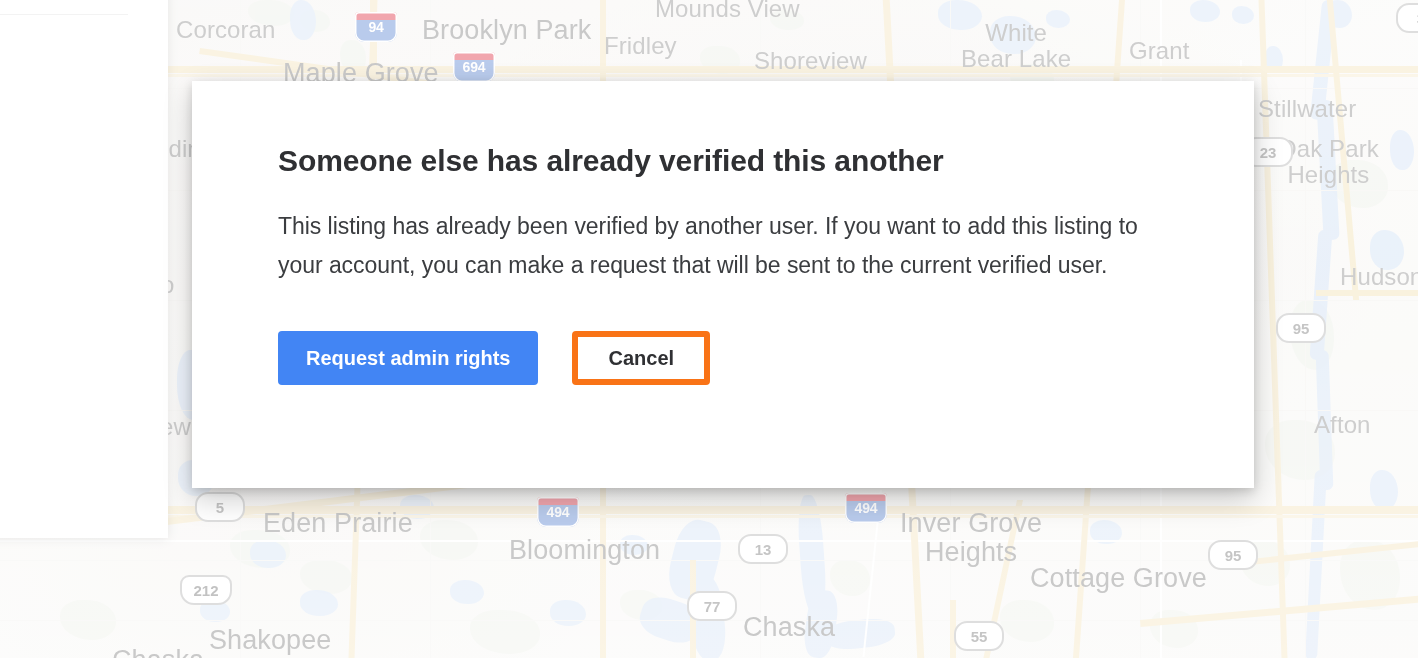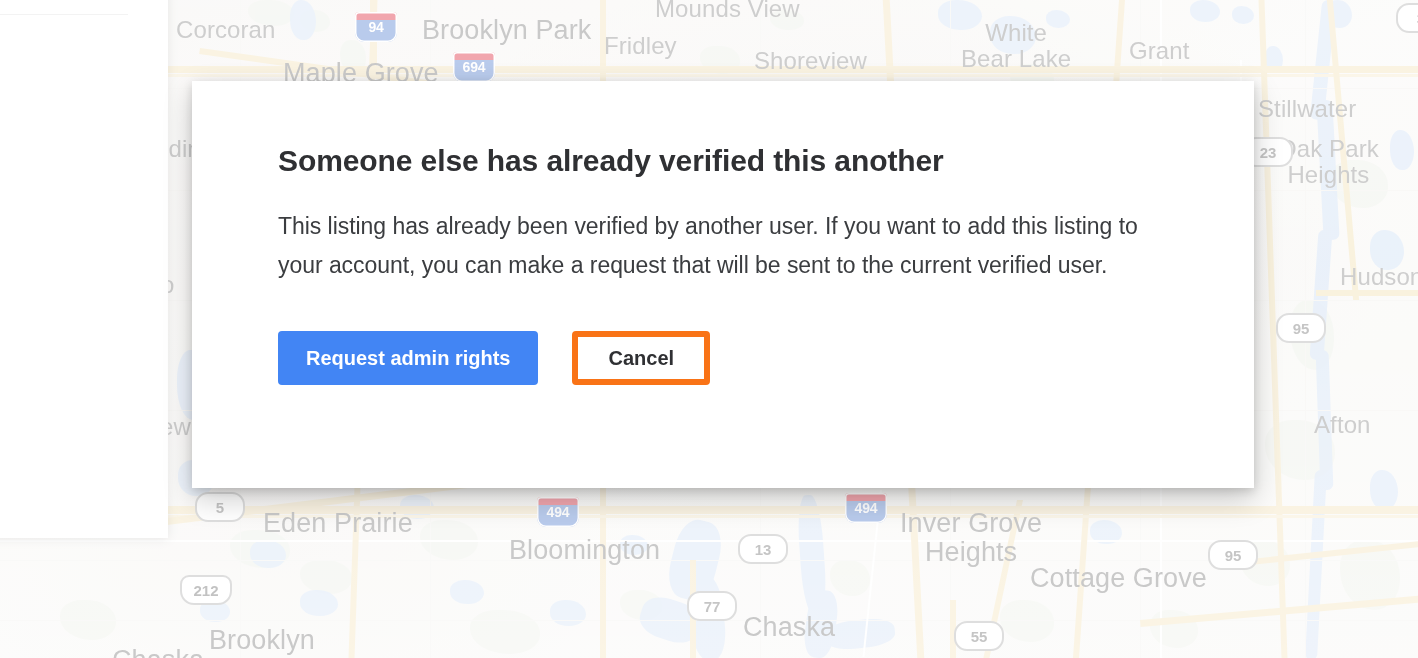--- a/index.html
+++ b/index.html
@@ -326,21 +326,21 @@
         <div class="city-label mid" style="left: 1314px; top: 412px;">Afton</div>
         <div class="city-label mid" style="left: 155px; top: 136px;">edin</div>
         <div class="city-label mid" style="left: 161px; top: 272px;">o</div>
         <div class="city-label mid" style="left: 160px; top: 414px;">ew</div>
         <div class="city-label big" style="left: 263px; top: 509px;">Eden Prairie</div>
         <div class="city-label big" style="left: 509px; top: 536px;">Bloomington</div>
         <div class="city-label big two" style="left: 900px; top: 509px;">Inver Grove
 Heights</div>
         <div class="city-label big" style="left: 1030px; top: 564px;">Cottage Grove</div>
         <div class="city-label big" style="left: 743px; top: 613px;">Chaska</div>
-        <div class="city-label big" style="left: 209px; top: 626px;">Brooklyn</div>
+        <div class="city-label big" style="left: 209px; top: 626px;">Shakopee</div>
         <div class="city-label big" style="left: 112px; top: 646px;">Chaska</div>
       </div>
 
     <div>
         <div class="shield shield-i" style="left: 355px; top: 12px;">94</div>
         <div class="shield shield-i" style="left: 453px; top: 52px;">694</div>
         <div class="shield shield-circle" style="left: 1243px; top: 137px;">23</div>
         <div class="shield shield-circle" style="left: 1396px; top: 3px;">3</div>
         <div class="shield shield-circle" style="left: 1276px; top: 313px;">95</div>
         <div class="shield shield-circle" style="left: 1208px; top: 540px;">95</div>

